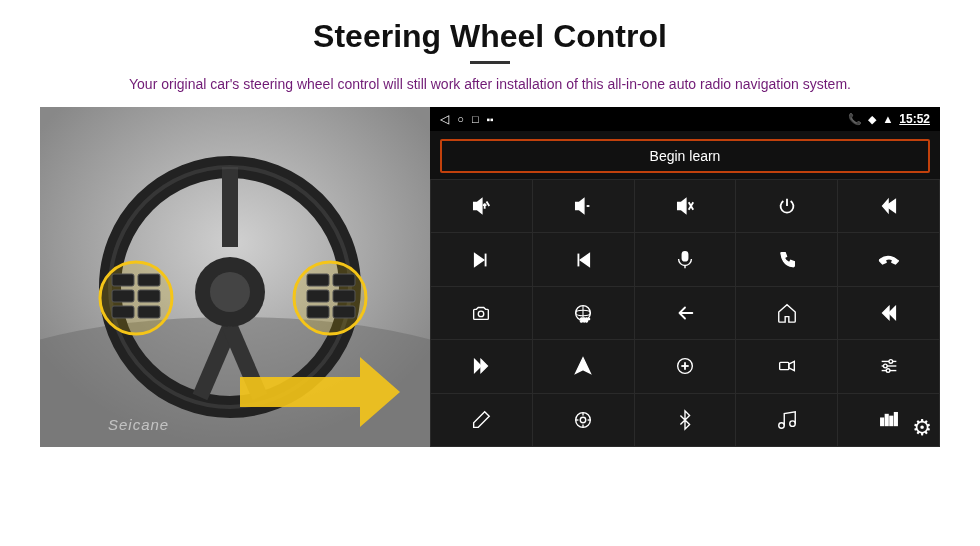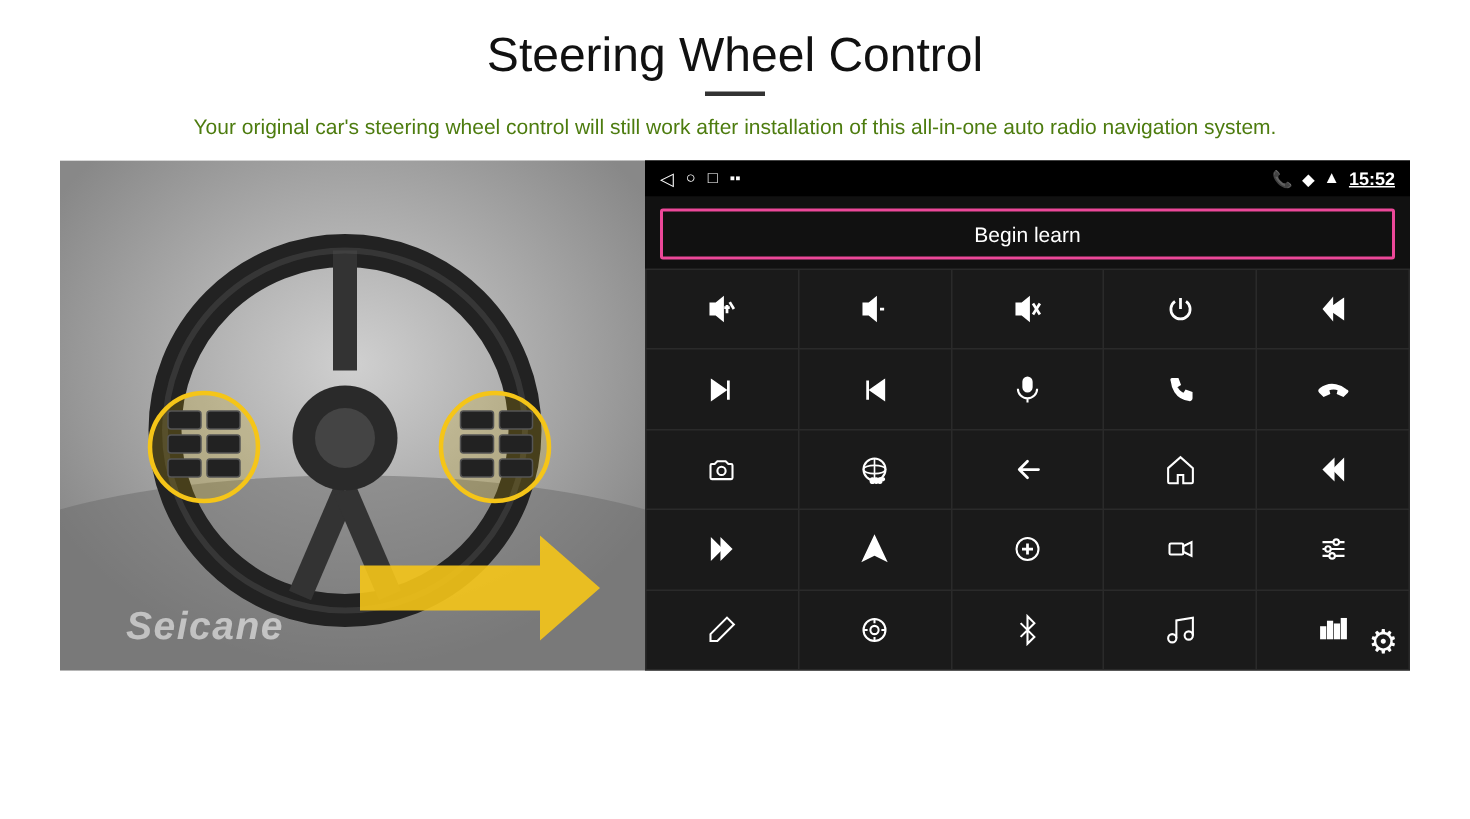--- a/index.html
+++ b/index.html
@@ -16,35 +16,35 @@
       padding: 18px 40px 10px 40px;
     }
 
     .title-section {
       text-align: center;
       margin-bottom: 10px;
     }
 
     .main-title {
       font-size: 32px;
-      font-weight: 400;
+      font-weight: 700;
       color: #111;
       margin-bottom: 6px;
     }
 
     .title-divider {
       width: 40px;
       height: 3px;
       background: #333;
       margin: 0 auto 10px auto;
     }
 
     .subtitle {
       font-size: 14px;
-      color: #4d7c0f;
+      color: #701a75;
       line-height: 1.5;
       max-width: 760px;
       margin: 0 auto 12px auto;
     }
 
     .content-area {
       display: flex;
       width: 100%;
       height: 340px;
     }
@@ -62,24 +62,24 @@
       height: 340px;
       background: linear-gradient(135deg, #c8c8c8 0%, #a0a0a0 40%, #888 60%, #999 100%);
       position: relative;
       overflow: hidden;
     }
 
     
     .watermark {
       position: absolute;
       bottom: 14px;
-      left: 44px;
-      font-size: 26px;
+      left: 68px;
+      font-size: 15px;
       font-style: italic;
-      font-weight: bold;
+      font-weight: normal;
       color: rgba(255,255,255,0.55);
       letter-spacing: 1px;
     }
 
     
     .android-ui {
       flex: 1;
       background: #111;
       height: 340px;
       display: flex;
@@ -110,21 +110,21 @@
     }
 
     .begin-learn-row {
       padding: 8px 10px 6px 10px;
       background: #111;
     }
 
     .begin-learn-btn {
       width: 100%;
       padding: 7px;
-      border: 2px solid #ec4899;
+      border: 2px solid #c2410c;
       background: transparent;
       color: #fff;
       font-size: 14px;
       cursor: pointer;
       text-align: center;
       border-radius: 2px;
     }
 
     .icon-grid {
       display: grid;

